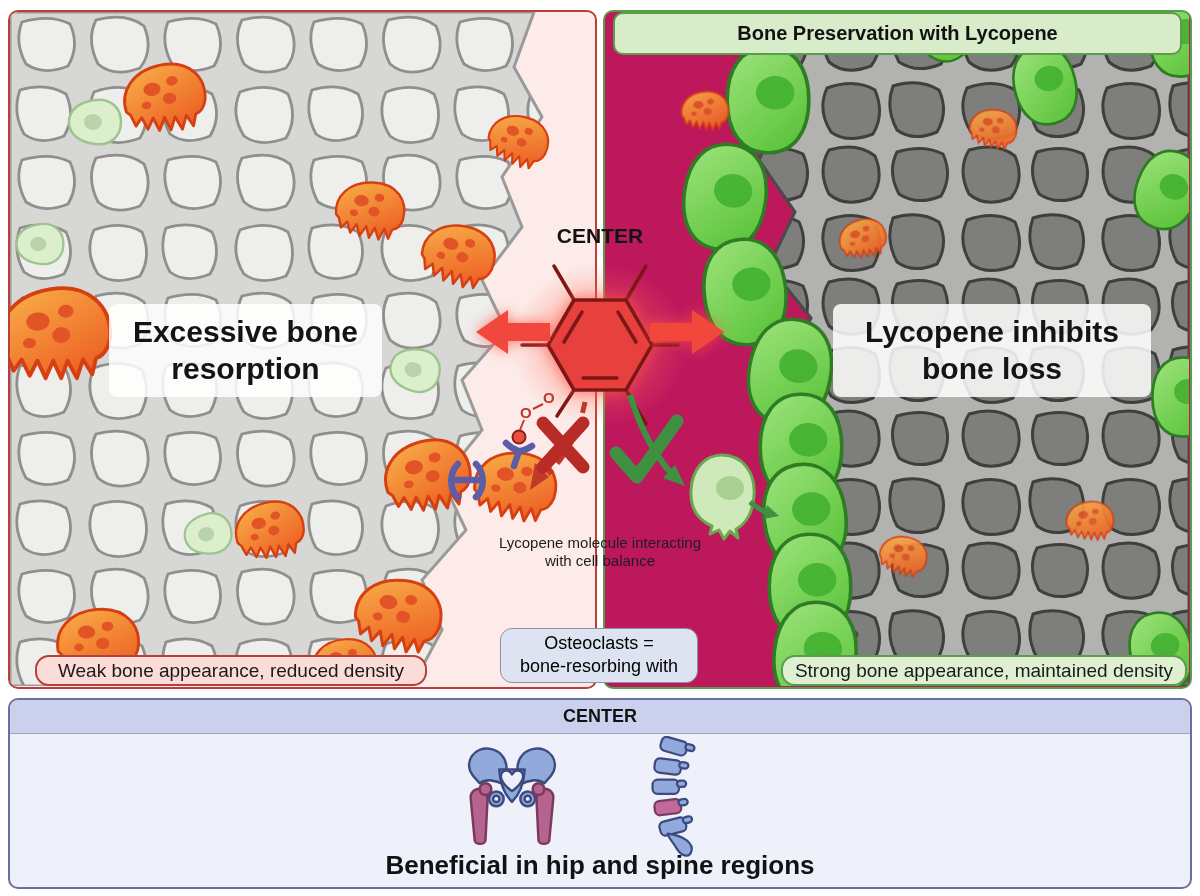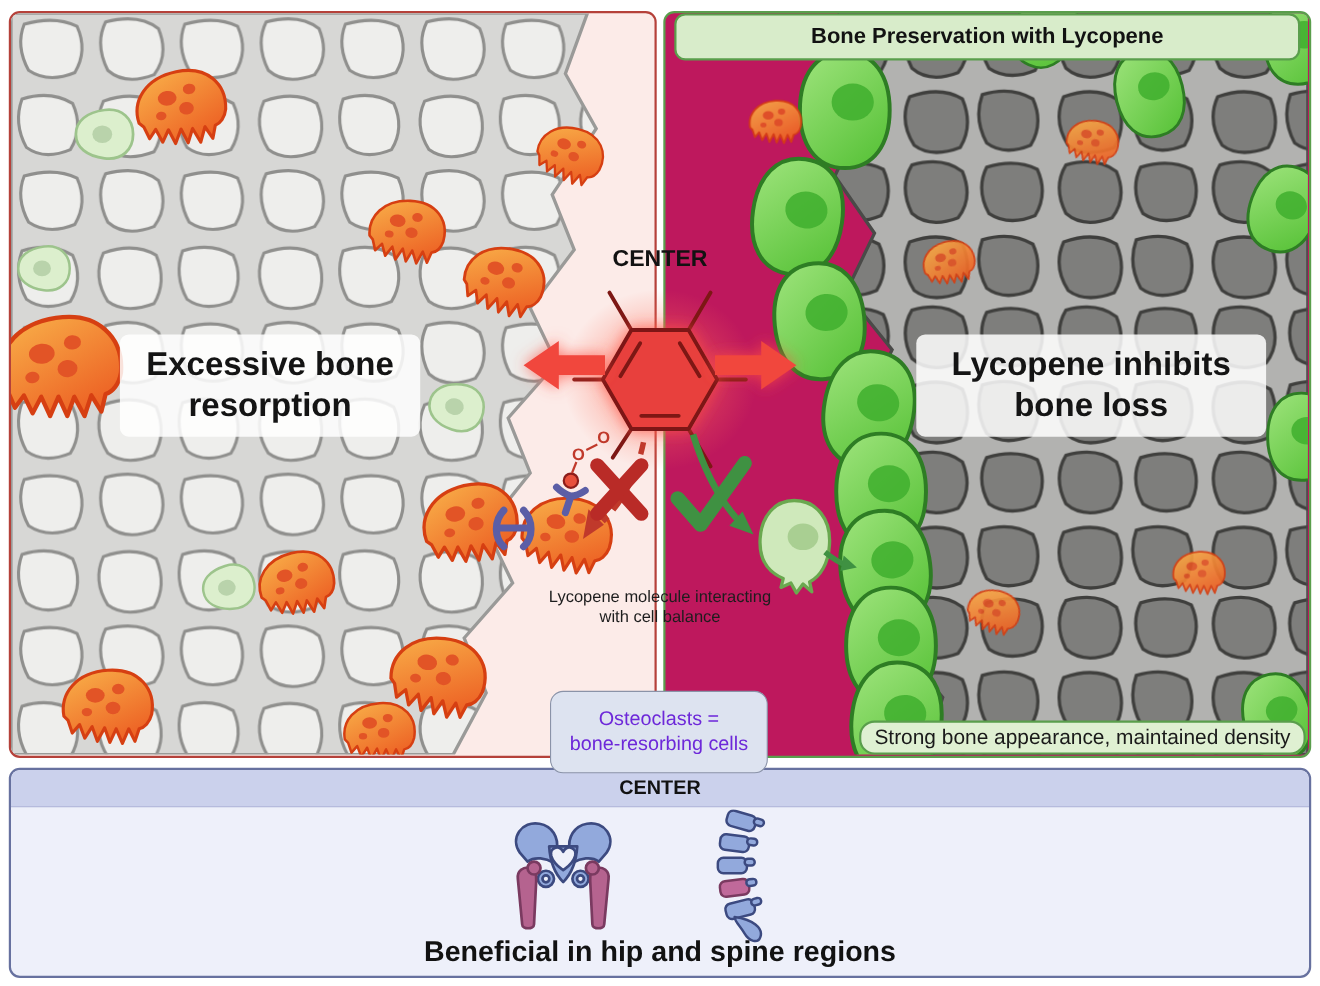--- a/index.html
+++ b/index.html
@@ -22,21 +22,21 @@
         display:flex;align-items:center;justify-content:center;font-size:19px;color:#1a1a1a;}
   #capL{left:25px;width:392px;background:#fbdcd8;border:2px solid #b5413a;}
   #capR{right:3px;width:406px;background:#dff0d2;border:2px solid #5a9e4c;}
   .center-title{position:absolute;left:500px;top:224px;width:200px;z-index:6;text-align:center;
         font-weight:bold;font-size:21px;color:#121212;}
   #centerArt{position:absolute;left:380px;top:250px;width:410px;height:290px;z-index:6;overflow:visible;}
   .center-desc{position:absolute;left:493px;top:534px;width:214px;z-index:6;text-align:center;
         font-size:15px;line-height:1.22;color:#1d1d1d;}
   .note-box{position:absolute;left:500px;top:628px;width:198px;z-index:6;box-sizing:border-box;
         background:#dde3f0;border:1.5px solid #8a93a8;border-radius:12px;text-align:center;
-        font-size:18px;line-height:1.3;color:#6d28d9;padding:13px 4px;}
+        font-size:18px;line-height:1.3;color:#000000;padding:3px 4px;}
   #panelB{left:8px;top:698px;width:1184px;height:191px;border:2px solid #67719f;background:#eef0fa;}
   .bhdr{position:absolute;left:0;right:0;top:0;height:33px;background:#cbd1ec;
         border-bottom:1.5px solid #9aa3cc;border-radius:8px 8px 0 0;display:flex;align-items:center;
         justify-content:center;font-weight:bold;font-size:18px;color:#121212;z-index:2;}
   .bcaption{position:absolute;left:0;right:0;bottom:6px;text-align:center;font-weight:bold;
         font-size:26px;color:#121212;z-index:2;}
   #hipIcon{position:absolute;left:452px;top:42px;width:100px;height:108px;z-index:2;}
   #spineIcon{position:absolute;left:632px;top:36px;width:74px;height:122px;z-index:2;}
   .defs-holder{position:absolute;width:0;height:0;overflow:hidden;}
 </style>
@@ -116,20 +116,23 @@
       <g>
         <use href="#pgc" transform="translate(55,84)"></use>
         <use href="#pgc" transform="translate(3,208.6) scale(0.9)"></use>
         <use href="#pgc" transform="translate(376.5,333.3) scale(0.95) rotate(12 30 26)"></use>
         <use href="#pgc" transform="translate(171,498.6) scale(0.9) rotate(-10 30 26)"></use>
       </g>
     </svg>
     <div class="biglabel" id="lblL">
       <span>Excessive bone resorption</span>
     </div>
+    <div class="caption" id="capL">
+      <span>Weak bone appearance, reduced density</span>
+    </div>
   </div>
 
   <div class="panel" id="panelR">
     <svg class="bone-svg" viewBox="0 0 584 674" preserveAspectRatio="none">
       <path d="M584,0 L584,674 L236,674 L252,622 L210,572 L240,518 L196,466 L224,412 L180,360 L206,306 L164,254 L190,200 L154,148 L178,96 L146,44 L158,0 Z" fill="url(#pbr)" stroke="#4a4a48" stroke-width="3"></path>
       <g>
         <use href="#gcg" transform="translate(115,30.4) scale(1.2)"></use>
         <use href="#gcg" transform="translate(72,127.4) scale(1.2) rotate(8 40 48)"></use>
         <use href="#gcg" transform="translate(92,222.4) scale(1.2) rotate(-6 40 48)"></use>
         <use href="#gcg" transform="translate(137,302.4) scale(1.2) rotate(10 40 48)"></use>
@@ -227,21 +230,21 @@
     <path d="M370,252 Q381,261 388,263" stroke="#3f9142" stroke-width="5" fill="none"></path>
     <polygon points="399,266 387,255 384,269" fill="#3f9142"></polygon>
   </svg>
 
   <div class="center-desc">
     <span>Lycopene molecule interacting with cell balance</span>
   </div>
 
   <div class="note-box">
     <div>Osteoclasts =</div>
-    <div>bone-resorbing cells</div>
+    <div>bone-resorbing with</div>
   </div>
 
   <div class="panel" id="panelB">
     <div class="bhdr">
       <span>CENTER</span>
     </div>
     <svg id="hipIcon" viewBox="0 0 100 110">
       <g stroke="#3c4a80" stroke-width="2.5" stroke-linejoin="round">
         <path d="M10,34 C0,20 12,4 28,7 C40,9 46,20 44,31 L41,43 C34,39 24,37 17,42 Z" fill="#92a9dc"></path>
         <path d="M90,34 C100,20 88,4 72,7 C60,9 54,20 56,31 L59,43 C66,39 76,37 83,42 Z" fill="#92a9dc"></path>

